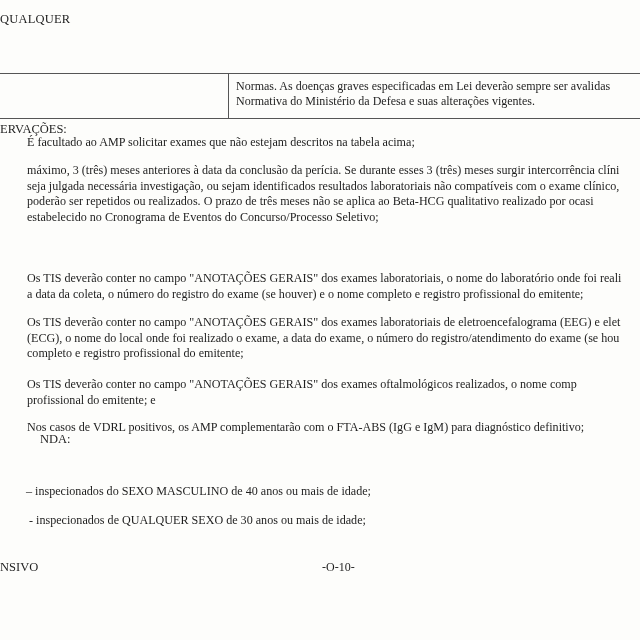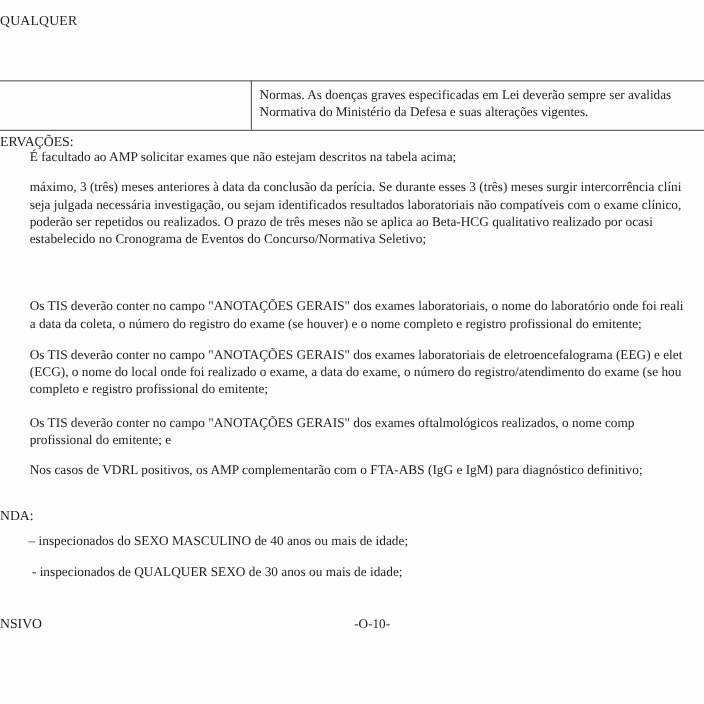--- a/index.html
+++ b/index.html
@@ -70,21 +70,21 @@
 <div class="abs section-title" style="top:107px;margin-top:15px;">ERVAÇÕES:</div>
 
 <div class="abs para" style="top:135px;">
   <span class="line">É facultado ao AMP solicitar exames que não estejam descritos na tabela acima;</span>
 </div>
 
 <div class="abs para" style="top:163px;">
   <span class="line">máximo, 3 (três) meses anteriores à data da conclusão da perícia. Se durante esses 3 (três) meses surgir intercorrência clíni</span>
   <span class="line">seja julgada necessária investigação, ou sejam identificados resultados laboratoriais não compatíveis com o exame clínico,</span>
   <span class="line">poderão ser repetidos ou realizados.  O prazo de três meses não se aplica ao Beta-HCG qualitativo realizado por ocasi</span>
-  <span class="line">estabelecido no Cronograma de Eventos do Concurso/Normativa Seletivo;</span>
+  <span class="line">estabelecido no Cronograma de Eventos do Concurso/Processo Seletivo;</span>
 </div>
 
 <div class="abs para" style="top:271px;">
   <span class="line">Os TIS deverão conter no campo "ANOTAÇÕES GERAIS" dos exames laboratoriais, o nome do laboratório onde foi reali</span>
   <span class="line">a data da coleta, o número do registro do exame (se houver) e o nome completo e registro profissional do emitente;</span>
 </div>
 
 <div class="abs para" style="top:315px;">
   <span class="line">Os TIS deverão conter no campo "ANOTAÇÕES GERAIS" dos exames laboratoriais de eletroencefalograma (EEG) e elet</span>
   <span class="line">(ECG), o nome do local onde foi realizado o exame, a data do exame, o número do registro/atendimento do exame (se hou</span>
@@ -93,21 +93,21 @@
 
 <div class="abs para" style="top:377px;">
   <span class="line">Os TIS deverão conter no campo "ANOTAÇÕES GERAIS" dos exames oftalmológicos realizados, o nome comp</span>
   <span class="line">profissional do emitente; e</span>
 </div>
 
 <div class="abs para" style="top:420px;">
   <span class="line">Nos casos de VDRL positivos, os AMP complementarão com o FTA-ABS (IgG e IgM) para diagnóstico definitivo;</span>
 </div>
 
-<div class="abs section-title" style="top:462px;">NDA:</div>
+<div class="abs section-title" style="top:432px;padding-left:40px;">NDA:</div>
 
 <div class="abs list-item" style="left:0; top:484px;">
   <span>– inspecionados do </span><span class="bold-ish">SEXO MASCULINO</span><span> de 40 anos ou mais de idade;</span>
 </div>
 
 <div class="abs list-item" style="left:3px; top:513px;">
   <span>- inspecionados de </span><span class="bold-ish">QUALQUER SEXO</span><span> de 30 anos ou mais de idade;</span>
 </div>
 
 <div class="abs footer-left">NSIVO</div>

